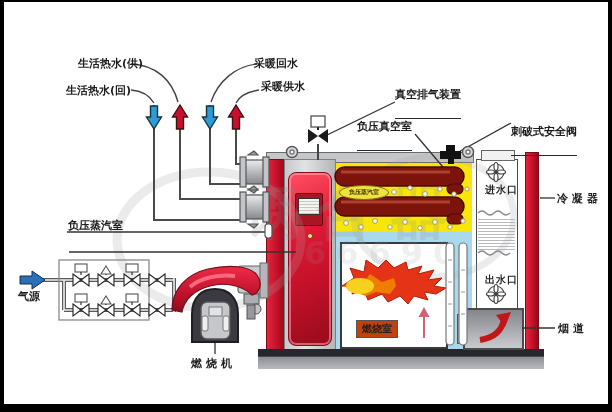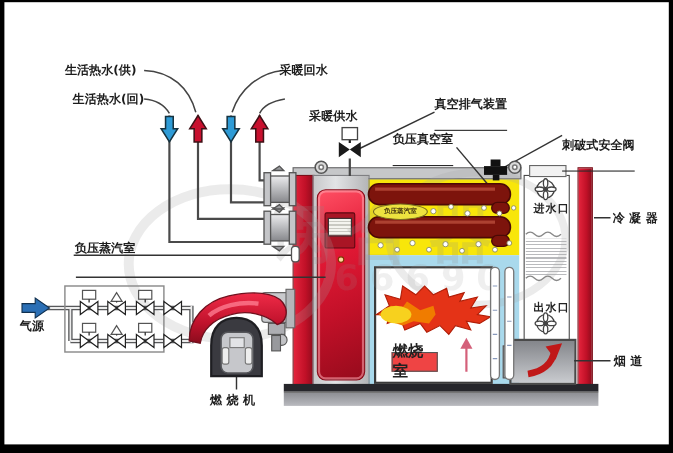--- a/index.html
+++ b/index.html
@@ -21,22 +21,22 @@
   .gray-panel{left:280px;top:157px;width:50px;height:194px;background:linear-gradient(90deg,#c7c8ca,#e2e3e5 40%,#b4b5b7);border:1px solid #7f7f83;z-index:5;}
   .red-door{left:284px;top:170px;width:42px;height:172px;border-radius:8px;
             background:linear-gradient(155deg,#ff5064 0%,#e01834 35%,#c11028 65%,#960b1c 100%);
             border:1px solid #8a0a18;box-shadow:inset 0 0 0 2px rgba(255,170,178,.55);z-index:6;}
   .display{left:291px;top:191px;width:26px;height:31px;background:#a91525;border:1px solid #5f0812;border-radius:2px;z-index:7;}
   .screen{left:294px;top:196px;width:20px;height:15px;background:repeating-linear-gradient(180deg,#f4f4ef 0 2px,#c9c9c2 2px 3px);border:1px solid #333;z-index:8;}
   .door-dot{left:303px;top:231px;width:4px;height:4px;border-radius:50%;background:#ffd9a0;border:1px solid #7a3a00;z-index:8;}
   .yellow-box{left:330px;top:157px;width:138px;height:73px;background:#f8e60a;z-index:4;}
   .blue-box{left:330px;top:230px;width:138px;height:121px;background:#a9d9ec;z-index:4;}
   .chamber{left:336px;top:240px;width:104px;height:103px;background:#fff;border:2px solid #3a3a3a;z-index:6;}
-  .chamber-tag{left:352px;top:318px;width:40px;height:16px;background:#ef4444;border:1px solid #555;z-index:22;
-               display:flex;align-items:center;justify-content:center;font-size:14px;font-weight:bold;color:#222;}
+  .chamber-tag{left:352px;top:318px;width:40px;height:16px;background:#c2410c;border:1px solid #555;z-index:22;
+               display:flex;align-items:center;justify-content:center;font-size:10px;font-weight:bold;color:#222;}
   .oval-tag{left:335px;top:183px;width:48px;height:13px;background:#ede23f;border:1px solid #7a6e20;border-radius:50%;z-index:22;
             display:flex;align-items:center;justify-content:center;font-size:6px;font-weight:bold;color:#4a3a10;}
   .cond-box{left:472px;top:157px;width:40px;height:150px;background:#fff;border:1.5px solid #4a4a4a;z-index:5;}
   .cond-brk{left:477px;top:148px;width:32px;height:9px;background:#f2f2f2;border:1px solid #666;z-index:5;}
   .fins{left:474px;top:215px;width:37px;height:34px;background:repeating-linear-gradient(180deg,#ffffff 0 2px,#b9babd 2px 3px);z-index:6;}
   .cond-lbl{position:absolute;width:51px;text-align:center;font-size:10px;font-weight:bold;color:#222;z-index:30;letter-spacing:1px;}
   .flue-box{left:459px;top:306px;width:57px;height:38px;background:linear-gradient(180deg,#84868b,#c9cbcf);border:2px solid #4a4a4a;z-index:11;}
   .flue-tab{left:453px;top:312px;width:7px;height:28px;background:#9fa1a5;border:1px solid #555;z-index:12;}
 </style>
 </head>
@@ -272,24 +272,24 @@
       <path d="M168,308 C168,288 182,272 204,267 C226,262 246,264 253,273 C259,281 256,291 248,293 C238,283 220,280 206,284 C190,288 180,298 178,310 Z" fill="url(#cowl)" stroke="#70101e" stroke-width="1.2"></path>
       <path d="M186,285 C196,276 214,272 231,274" stroke="rgba(255,130,150,.75)" stroke-width="4" fill="none"></path>
       <path d="M188,340 V312 C188,295 198,287 211,287 C224,287 234,295 234,312 V340 Z" fill="#3a3a40" stroke="#1e1e22" stroke-width="2"></path>
       <rect x="197" y="300" width="29" height="37" rx="6" fill="#c6c7cb" stroke="#55565a" stroke-width="1.4"></rect>
       <rect x="205" y="305" width="13" height="9" fill="#e2e3e6" stroke="#777" stroke-width="1"></rect>
       <rect x="198" y="314" width="6" height="15" rx="2" fill="#eee" stroke="#777" stroke-width="1"></rect>
       <rect x="219" y="314" width="6" height="15" rx="2" fill="#eee" stroke="#777" stroke-width="1"></rect>
     </g>
   </svg>
 
-  <div class="lbl" style="left:55px;top:54px;">生活热水(供)</div>
+  <div class="lbl" style="left:74px;top:54px;">生活热水(供)</div>
   <div class="lbl" style="left:62px;top:81px;">生活热水(回)</div>
   <div class="lbl" style="left:250px;top:54px;text-align:right;">采暖回水</div>
-  <div class="lbl" style="left:257px;top:96px;margin-left:20px;">采暖供水</div>
+  <div class="lbl" style="left:257px;top:77px;">采暖供水</div>
   <div class="lbl ul" style="left:391px;top:85px;">真空排气装置</div>
   <div class="lbl ul" style="left:353px;top:117px;">负压真空室</div>
   <div class="lbl ul" style="left:507px;top:106px;margin-top:16px;">刺破式安全阀</div>
   <div class="lbl" style="left:64px;top:216px;">负压蒸汽室</div>
   <div class="lbl" style="left:14px;top:287px;">气源</div>
   <div class="lbl sp" style="left:187px;top:354px;">燃烧机</div>
   <div class="lbl sp" style="left:553px;top:189px;">冷凝器</div>
   <div class="lbl sp" style="left:554px;top:319px;">烟道</div>
   <div class="cond-lbl" style="left:472px;top:181px;">进水口</div>
   <div class="cond-lbl" style="left:472px;top:271px;">出水口</div>

